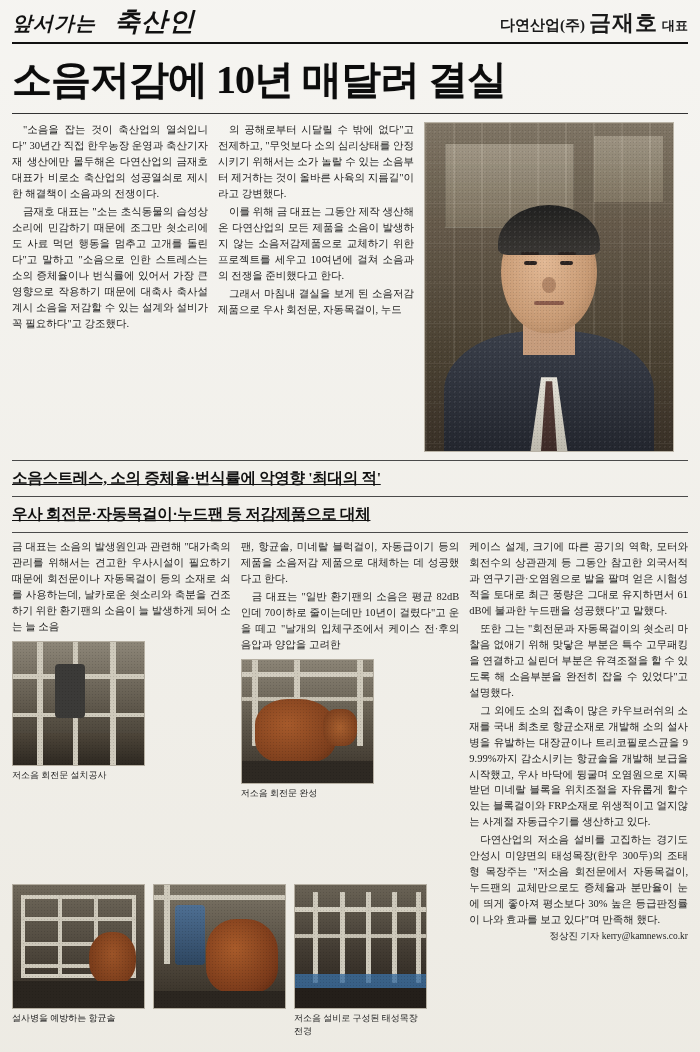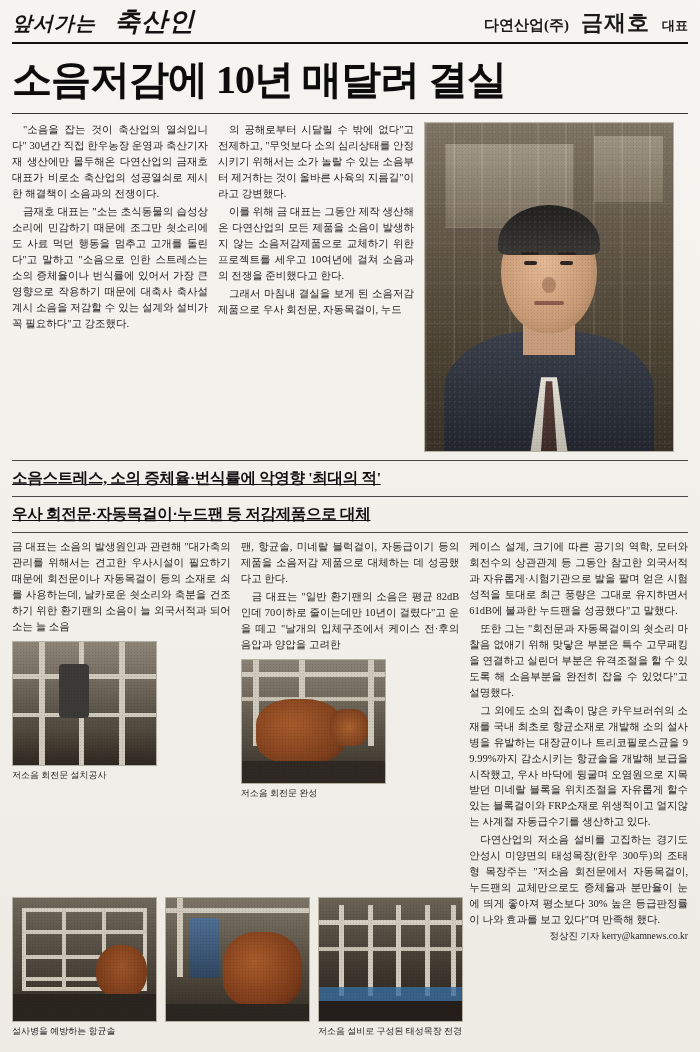--- a/index.html
+++ b/index.html
@@ -33,21 +33,21 @@
     font-family: "Liberation Serif", serif;
     font-weight: bold;
     font-size: 21px;
     letter-spacing: 1px;
     font-style: italic;
     color: #111;
   }
   .mast-left .w1 { font-size: 20px; }
   .mast-left .w2 { font-size: 26px; margin-left: 12px; }
   .mast-right {
-    display: flex; align-items: baseline; gap: 12px;
+    display: flex; align-items: baseline; gap: 4px;
     padding-bottom: 1px;
   }
   .mast-right .company { font-size: 15px; font-weight: bold; }
   .mast-right .person  { font-size: 22px; font-weight: bold; letter-spacing: 1px; }
   .mast-right .role    { font-size: 13px; font-weight: bold; }
 
   
   .headline {
     margin: 14px 0 12px 0;
     text-align: left;
@@ -177,21 +177,21 @@
     text-decoration: underline;
   }
   .sub-rule { border-top:1px solid #4a4a4a; }
 
   
   .body3 { display:flex; gap: 10px; margin-top: 6px; }
   .body3 .bcol { width: 219px; }
 
   
   .photogrid { display:flex; gap:8px; margin-top: 6px; }
-  .pg-col { width: 145px; }
+  .pg-col { width: 133px; }
   .ph {
     position:relative; width:100%; height:125px; overflow:hidden;
     border:1px solid #b5afa2; background:#3b3a36;
   }
   .cap {
     font-size: 9px; margin: 3px 0 8px 0; text-indent:0; text-align:left;
     color:#222;
   }
   .ph .gr {
     position:absolute; inset:0;
@@ -318,21 +318,21 @@
     <div class="sub-rule"></div>
     <div class="subhead">소음스트레스, 소의 증체율·번식률에 악영향 '최대의 적'</div>
     <div class="sub-rule"></div>
     <div class="subhead">우사 회전문·자동목걸이·누드팬 등 저감제품으로 대체</div>
     <div class="sub-rule"></div>
   </div>
 
   <div class="body3">
 
     <div class="bcol">
-      <p class="noind">금 대표는 소음의 발생원인과 관련해 "대가축의 관리를 위해서는 견고한 우사시설이 필요하기 때문에 회전문이나 자동목걸이 등의 소재로 쇠를 사용하는데, 날카로운 쇳소리와 축분을 건조하기 위한 환기팬의 소음이 늘 외국서적과 되어 소는 늘 소음</p>
+      <p class="noind">금 대표는 소음의 발생원인과 관련해 "대가축의 관리를 위해서는 견고한 우사시설이 필요하기 때문에 회전문이나 자동목걸이 등의 소재로 쇠를 사용하는데, 날카로운 쇳소리와 축분을 건조하기 위한 환기팬의 소음이 늘 발생하게 되어 소는 늘 소음</p>
 
       <div class="photogrid">
         <div class="pg-col">
           <div class="ph">
             <div class="sc1">
               <div class="floor"></div>
               <div class="bar v1"></div>
               <div class="bar v2"></div>
               <div class="bar v3"></div>
               <div class="bar h1"></div>
@@ -364,21 +364,21 @@
               <div class="floor"></div>
             </div>
             <div class="gr"></div>
           </div>
           <div class="cap">저소음 회전문 완성</div>
         </div>
       </div>
     </div>
 
     <div class="bcol">
-      <p class="noind">케이스 설계, 크기에 따른 공기의 역학, 모터와 회전수의 상관관계 등 그동안 참고한 외국서적과 자유롭게·시험기관으로 발을 팔며 얻은 시험성적을 토대로 최근 풍량은 그대로 유지하면서 61dB에 불과한 누드팬을 성공했다"고 말했다.</p>
+      <p class="noind">케이스 설계, 크기에 따른 공기의 역학, 모터와 회전수의 상관관계 등 그동안 참고한 외국서적과 연구기관·오염원으로 발을 팔며 얻은 시험성적을 토대로 최근 풍량은 그대로 유지하면서 61dB에 불과한 누드팬을 성공했다"고 말했다.</p>
       <p>또한 그는 "회전문과 자동목걸이의 쇳소리 마찰음 없애기 위해 맞닿은 부분은 특수 고무패킹을 연결하고 실린더 부분은 유격조절을 할 수 있도록 해 소음부분을 완전히 잡을 수 있었다"고 설명했다.</p>
       <p>그 외에도 소의 접촉이 많은 카우브러쉬의 소재를 국내 최초로 항균소재로 개발해 소의 설사병을 유발하는 대장균이나 트리코필로스균을 99.99%까지 감소시키는 항균솔을 개발해 보급을 시작했고, 우사 바닥에 뒹굴며 오염원으로 지목받던 미네랄 블록을 위치조절을 자유롭게 할수 있는 블록걸이와 FRP소재로 위생적이고 얼지않는 사계절 자동급수기를 생산하고 있다.</p>
       <p>다연산업의 저소음 설비를 고집하는 경기도 안성시 미양면의 태성목장(한우 300두)의 조태형 목장주는 "저소음 회전문에서 자동목걸이, 누드팬의 교체만으로도 증체율과 분만율이 눈에 띄게 좋아져 평소보다 30% 높은 등급판정률이 나와 효과를 보고 있다"며 만족해 했다.</p>
       <div class="credit">정상진 기자 kerry@kamnews.co.kr</div>
     </div>
   </div>
 
   <div class="photogrid" style="position:absolute; left:12px; bottom:6px; width:460px;">
     <div class="pg-col">
       <div class="ph">

